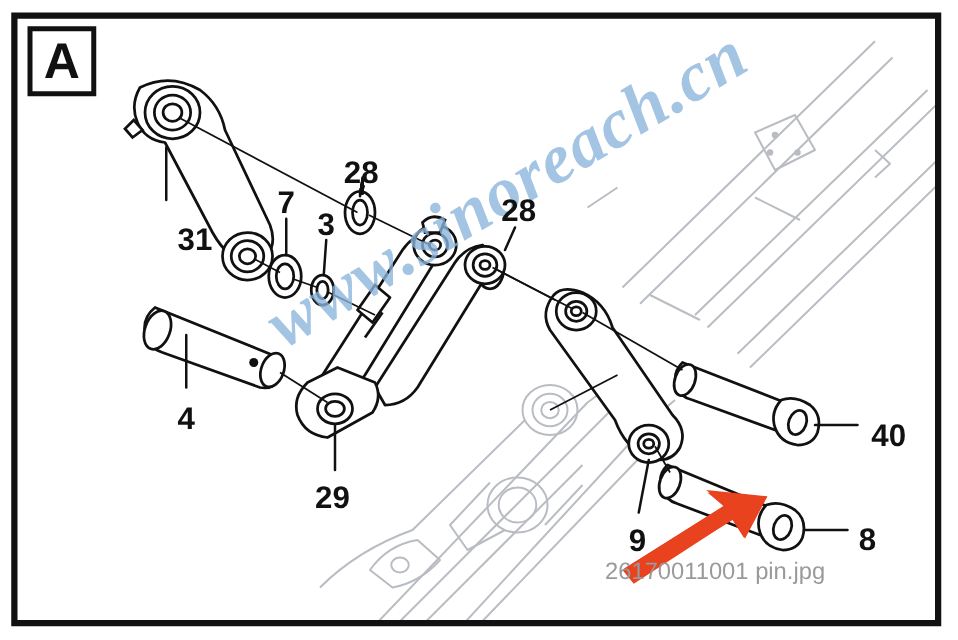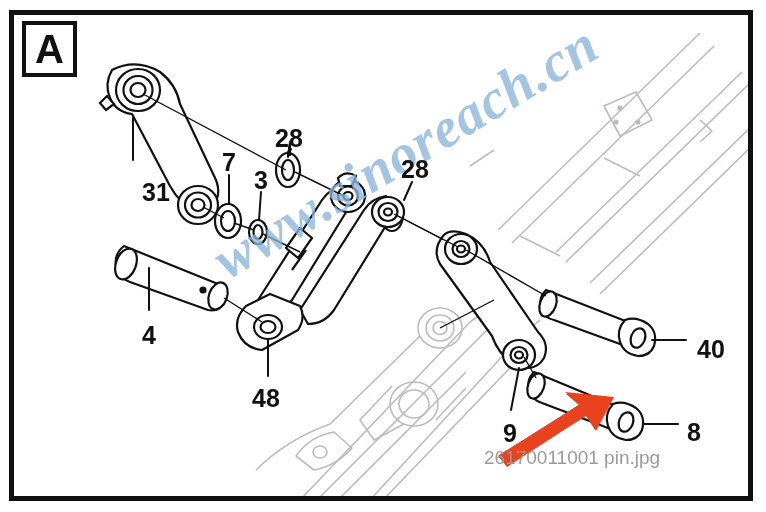--- a/index.html
+++ b/index.html
@@ -377,21 +377,21 @@
 
     </g>
   </svg>
 
   <div class="part-num" style="left:118px; top:180px;margin-left:24px;">31</div>
   <div class="part-num" style="left:222px; top:150px;">7</div>
   <div class="part-num" style="left:254px; top:168px;">3</div>
   <div class="part-num" style="left:275px; top:126px;">28</div>
   <div class="part-num" style="left:401px; top:157px;">28</div>
   <div class="part-num" style="left:142px; top:323px;">4</div>
-  <div class="part-num" style="left:252px; top:386px;">48</div>
+  <div class="part-num" style="left:252px; top:386px;">29</div>
   <div class="part-num" style="left:503px; top:421px;">9</div>
   <div class="part-num" style="left:697px; top:337px;">40</div>
   <div class="part-num" style="left:687px; top:420px;">8</div>
 
   <div class="watermark">www.sinoreach.cn</div>
 
 
   <div class="caption filename">26170011001 pin.jpg</div>
 
 </div>

